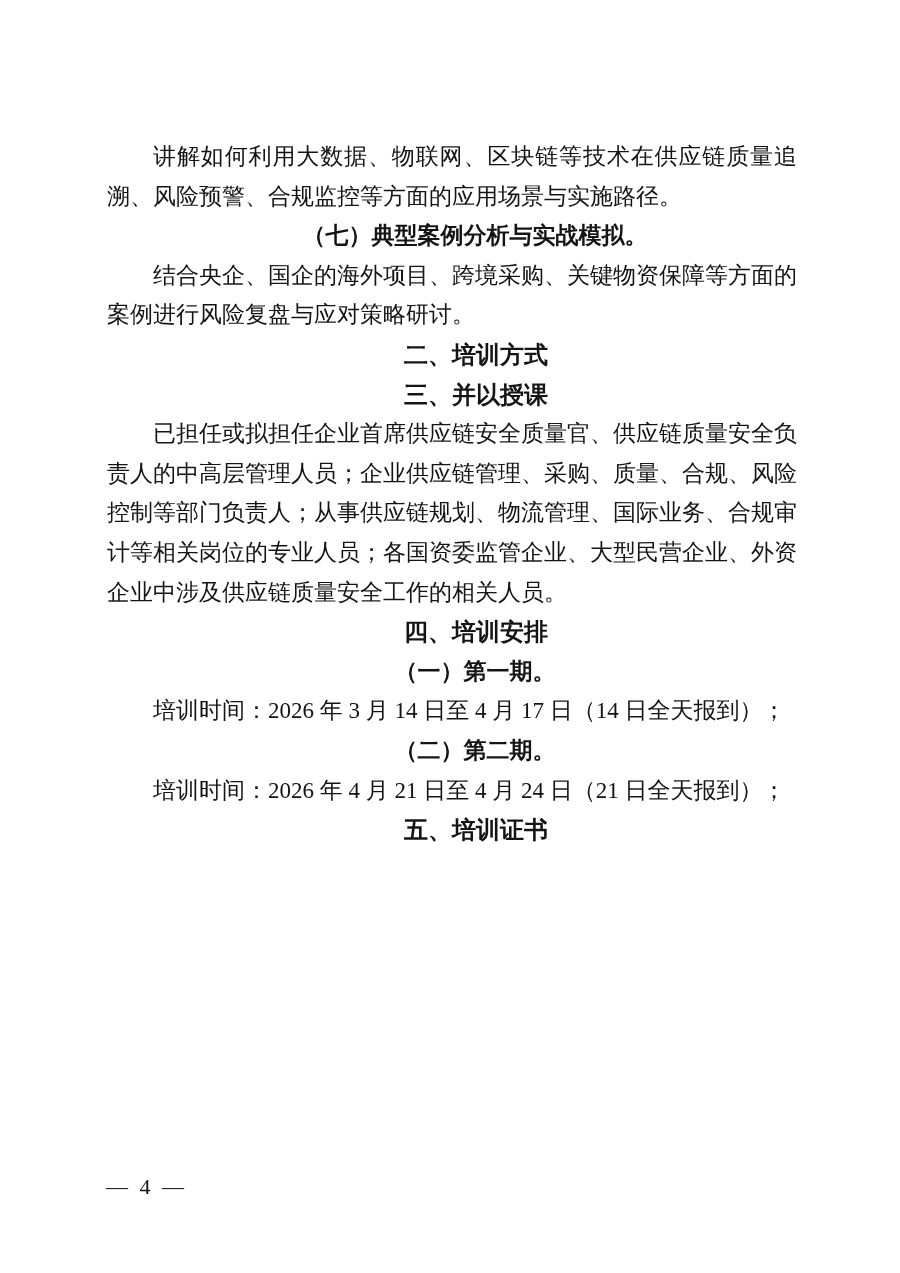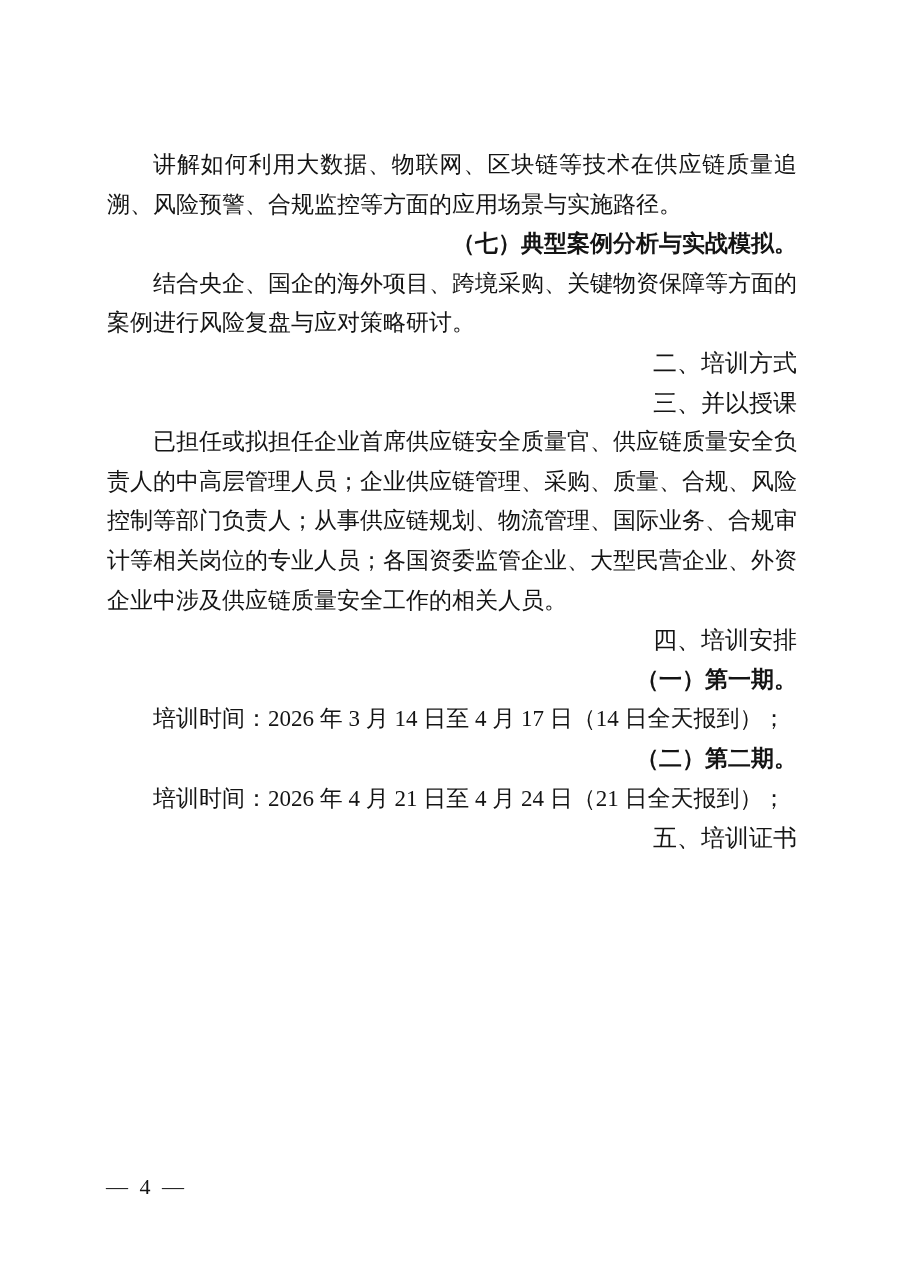--- a/index.html
+++ b/index.html
@@ -9,40 +9,40 @@
     width: 900px;
     height: 1273px;
     background: #ffffff;
     overflow: hidden;
     font-family: "Liberation Serif", "DejaVu Serif", serif;
     color: #141414;
   }
   .content {
     position: absolute;
     left: 107px;
-    top: 145px;
+    top: 137px;
     width: 690px;
   }
   .content p {
     font-size: 23px;
     line-height: 39.6px;
     text-align: justify;
     text-indent: 2em;
     word-break: normal;
     overflow-wrap: break-word;
   }
   p.heading {
     font-family: "Liberation Sans", "DejaVu Sans", sans-serif;
-    font-weight: 400;
+    font-weight: 700;
     font-size: 24px;
-    text-align: right;
+    text-align: center;
   }
   p.sub {
     font-weight: 700;
-    text-align: right;
+    text-align: center;
   }
   .pageno {
     position: absolute;
     left: 106px;
     top: 1174px;
     font-size: 22px;
     letter-spacing: 3px;
     color: #141414;
     font-family: "Liberation Serif", "DejaVu Serif", serif;
   }

